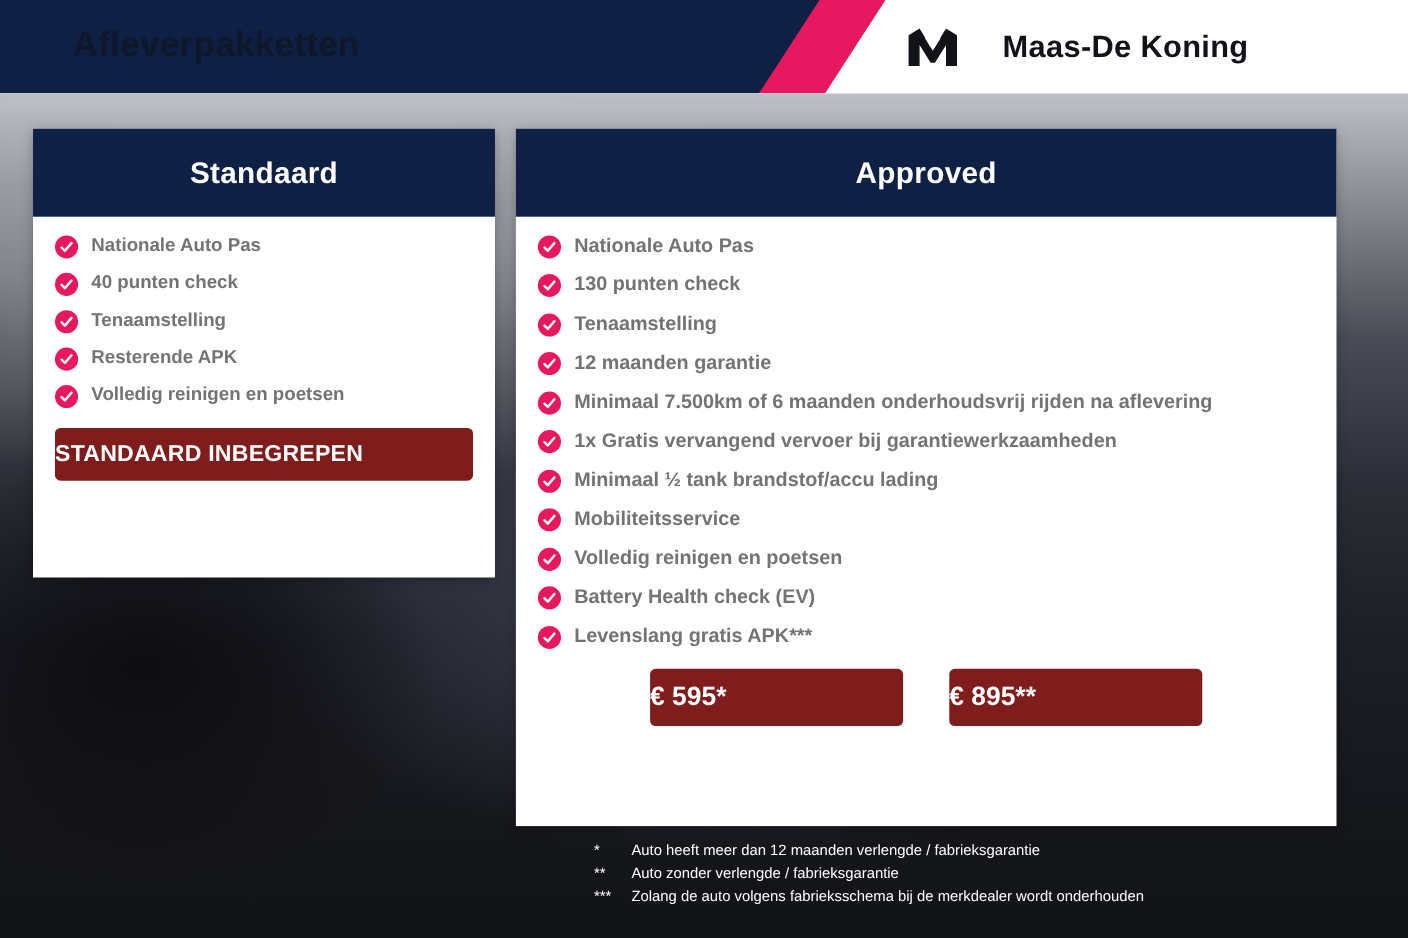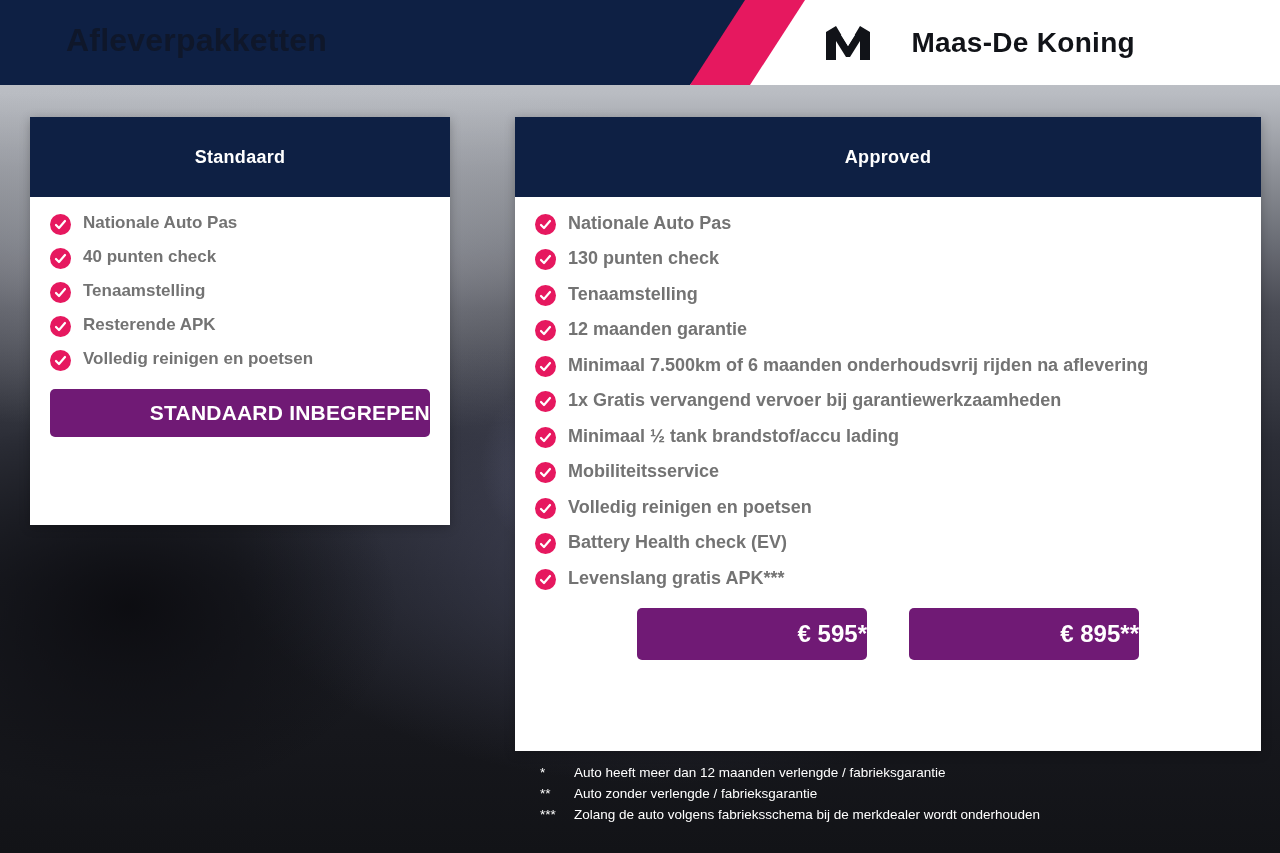--- a/index.html
+++ b/index.html
@@ -64,28 +64,28 @@
   
   .card {
     position: absolute;
     background: #ffffff;
     box-shadow: 0 2px 10px rgba(0,0,0,0.25);
   }
   .card-head {
     background: #0e2044;
     color: #ffffff;
     text-align: center;
-    font-size: 18px; font-weight: bold;
+    font-size: 27px; font-weight: bold;
     letter-spacing: 0.3px;
   }
   .card-body { padding: 14px 20px 18px 20px; }
 
   .card-standaard { left: 30px; top: 117px; width: 420px; height: 408px; }
   .card-standaard .card-head { height: 80px; line-height: 80px; }
-  .card-approved { left: 515px; top: 117px; width: 746px; height: 634px; }
+  .card-approved { left: 469px; top: 117px; width: 746px; height: 634px; }
   .card-approved .card-head { height: 80px; line-height: 80px; }
 
   ul.features { list-style: none; }
   ul.features li {
     display: flex; align-items: flex-start; gap: 12px;
     margin: 0 0 10px 0;
   }
   .check {
     flex: 0 0 auto;
     width: 21px; height: 21px; margin-top: 3px;
@@ -95,22 +95,22 @@
   }
   .check svg { display: block; }
   .feature-text {
     font-size: 17px; font-weight: bold; color: #737373; line-height: 1.36;
   }
   .card-approved .feature-text { font-size: 18px; }
   .card-approved ul.features li { margin-bottom: 11px; }
 
   .btn-pink {
     display: block; width: 100%;
-    background: #701a75; color: #ffffff;
-    text-align: right; font-weight: bold;
+    background: #7f1d1d; color: #ffffff;
+    text-align: left; font-weight: bold;
     border: none; border-radius: 5px;
     cursor: pointer;
   }
   .btn-included {
     margin-top: 18px; height: 48px; line-height: 48px;
     font-size: 21px; letter-spacing: 0.2px;
   }
   .price-row {
     display: flex; justify-content: center; gap: 42px; margin-top: 18px;
   }

